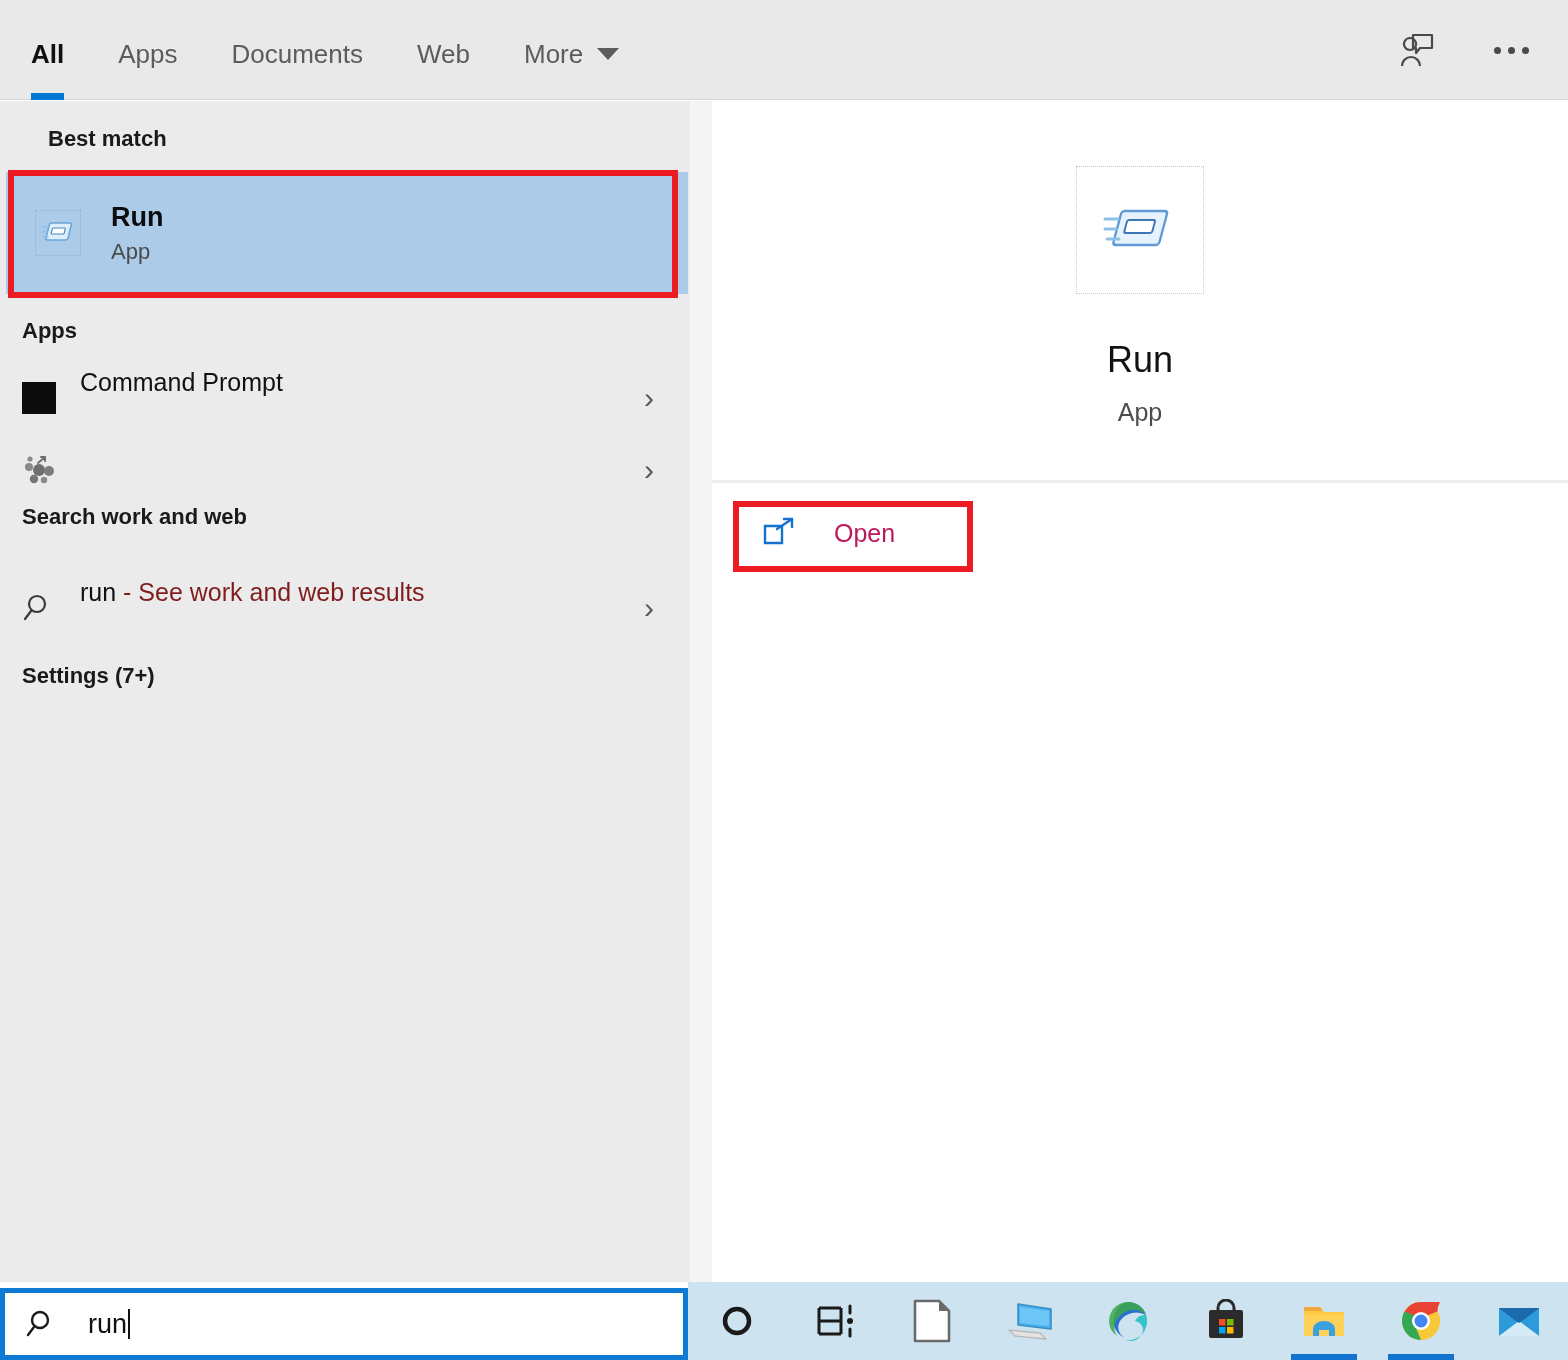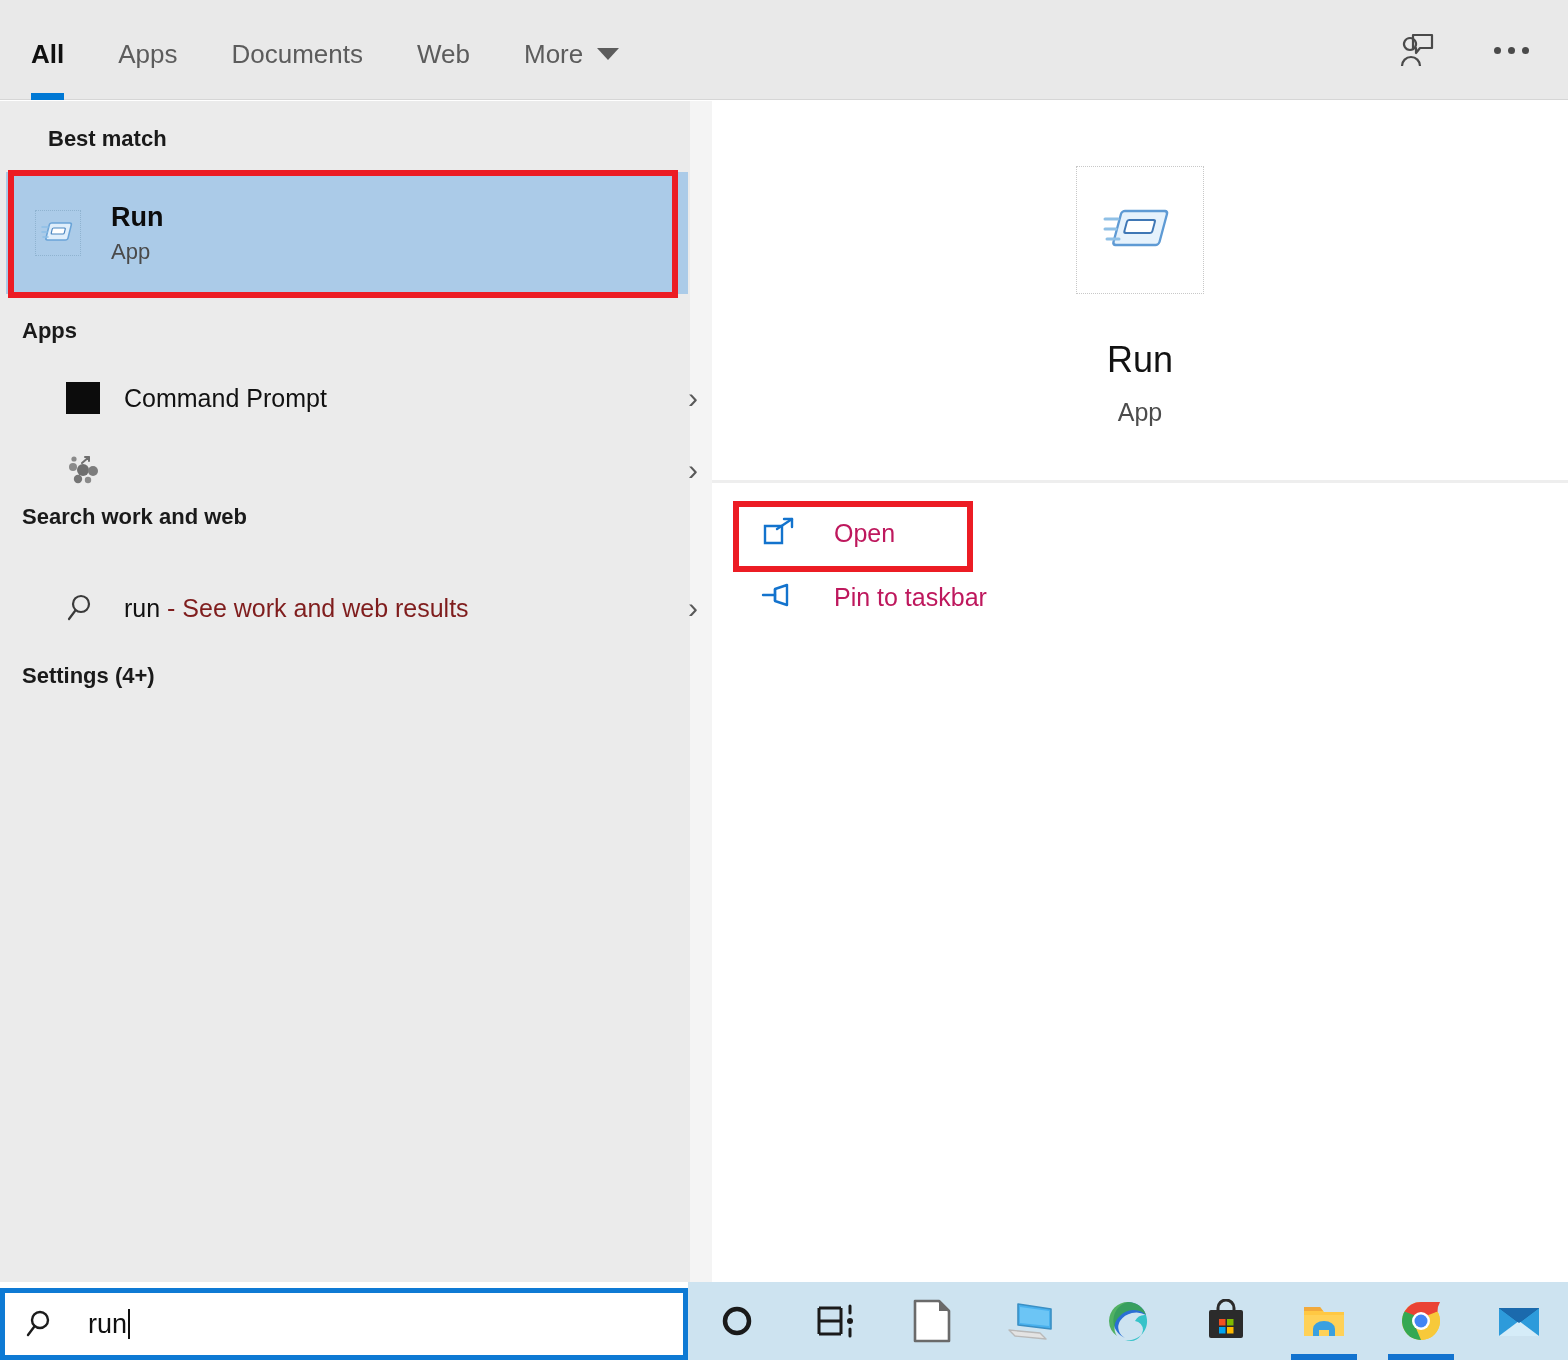--- a/index.html
+++ b/index.html
@@ -98,21 +98,21 @@
   .annot-blue {
     position: absolute;
     border: 5px solid #0e7ad4;
     pointer-events: none;
   }
   #annot-search { left: 0px; top: 1288px; width: 688px; height: 72px; }
 
   
   .listrow {
     position: absolute; left: 0; width: 690px; height: 60px;
-    display: flex; align-items: center; margin-left: 44px;
+    display: flex; 
   }
   .listrow .lr-icon {
     width: 38px; margin-left: 20px; margin-right: 22px;
     display: flex; align-items: center; justify-content: center;
     flex: 0 0 auto;
   }
   .listrow .lr-label { font-size: 25px; color: #111; white-space: nowrap; }
   .listrow .lr-label .b { font-weight: 700; }
   .listrow .lr-label .dim { color: #7f1d1d; }
   .chev {
@@ -291,21 +291,21 @@
         <circle cx="14" cy="12" r="8" fill="none" stroke="#3a3a3a" stroke-width="2.2"></circle>
         <line x1="8" y1="19" x2="2" y2="27" stroke="#3a3a3a" stroke-width="2.2" stroke-linecap="round"></line>
       </svg>
     </div>
     <div class="lr-label">
       <span>run</span><span class="dim"> - See work and web results</span>
     </div>
     <div class="chev">›</div>
   </div>
 
-  <div class="section-head" id="settings-head">Settings (4+)</div>
+  <div class="section-head" id="settings-head">Settings (7+)</div>
 
   <div class="rightpanel">
 
     <div class="preview">
       <div class="preview-iconwrap">
         <svg width="74" height="62" viewBox="0 0 74 62">
           <g transform="skewX(-15)">
             <rect x="22" y="12" width="46" height="34" rx="3" fill="#e6f2fc" stroke="#5e9ad4" stroke-width="2.4"></rect>
             <rect x="30" y="21" width="28" height="13" rx="2" fill="#ffffff" stroke="#3f77b5" stroke-width="2"></rect>
           </g>
@@ -330,30 +330,20 @@
             <path d="M3 9 H20 V26 H3 Z" fill="none" stroke="#1373cd" stroke-width="2.4"></path>
             <path d="M15 12 L30 2" stroke="#1373cd" stroke-width="2.4" stroke-linecap="round"></path>
             <path d="M22 2 H30 V10" fill="none" stroke="#1373cd" stroke-width="2.4" stroke-linecap="round" stroke-linejoin="round"></path>
           </svg>
         </div>
         <div class="ac-label">Open</div>
       </div>
 
 
 
-      <div class="action">
-        <div class="ac-icon">
-          <svg width="36" height="30" viewBox="0 0 36 30">
-            <path d="M14 7 L26 3 V23 L14 19 Z" fill="none" stroke="#1373cd" stroke-width="2.4" stroke-linejoin="round"></path>
-            <path d="M14 7 V19" stroke="#1373cd" stroke-width="2.4"></path>
-            <line x1="2" y1="13" x2="14" y2="13" stroke="#1373cd" stroke-width="2.4" stroke-linecap="round"></line>
-          </svg>
-        </div>
-        <div class="ac-label">Pin to taskbar</div>
-      </div>
 
     </div>
   </div>
   <div class="annot-red" id="annot-open"></div>
 
   <div class="searchbox">
     <span class="search-icon">
       <svg width="32" height="32" viewBox="0 0 32 32">
         <circle cx="14" cy="12" r="8" fill="none" stroke="#1c1c1c" stroke-width="2.4"></circle>
         <line x1="8" y1="19" x2="2" y2="27" stroke="#1c1c1c" stroke-width="2.4" stroke-linecap="round"></line>

